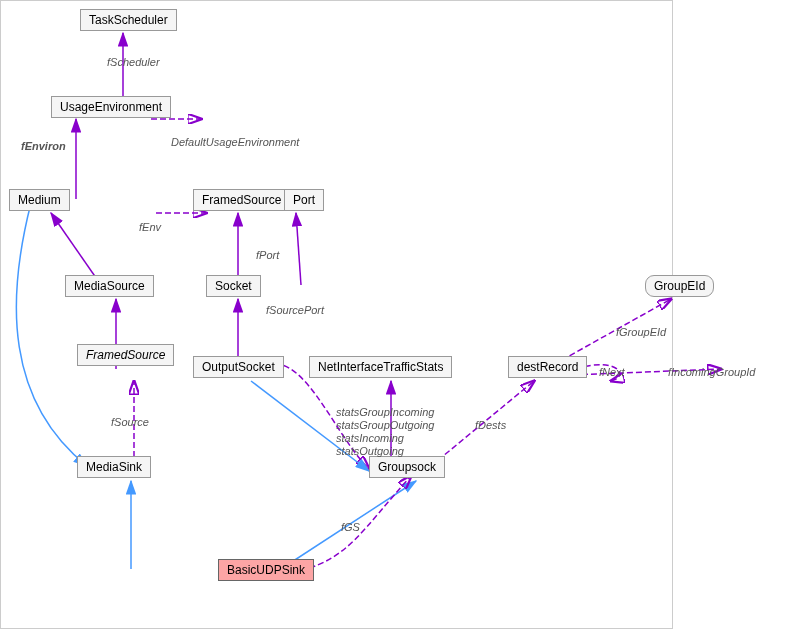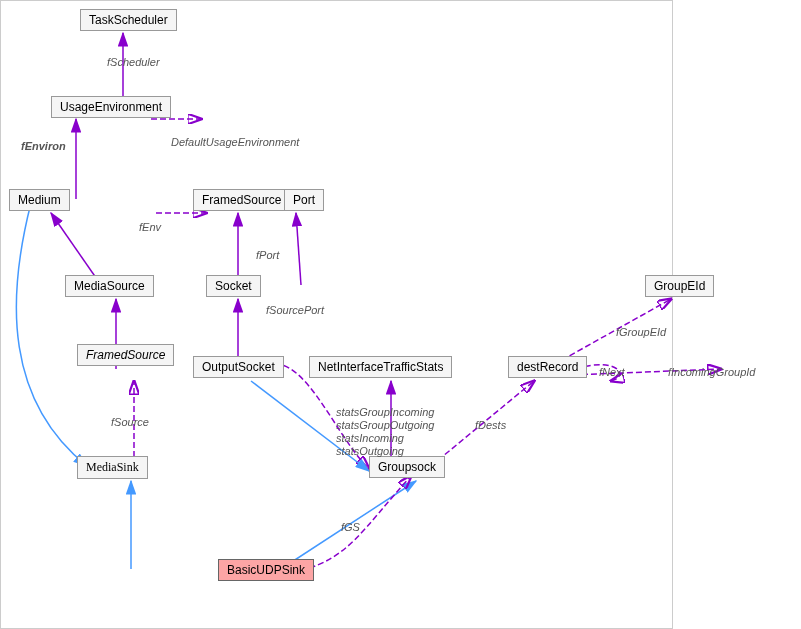--- a/index.html
+++ b/index.html
@@ -118,22 +118,22 @@
   <div class="node" style="left:50px; top:95px;">UsageEnvironment</div>
   <div class="node" style="left:8px; top:188px;">Medium</div>
   <div class="node" style="left:64px; top:274px;text-align:right;">MediaSource</div>
   <div class="node" style="left:192px; top:188px;">FramedSource</div>
   <div class="node" style="left:283px; top:188px;">Port</div>
   <div class="node" style="left:205px; top:274px;">Socket</div>
   <div class="node" style="left:76px; top:343px;font-style:italic;">FramedSource</div>
   <div class="node" style="left:192px; top:355px;">OutputSocket</div>
   <div class="node" style="left:308px; top:355px;">NetInterfaceTrafficStats</div>
   <div class="node" style="left:507px; top:355px;">destRecord</div>
-  <div class="node" style="left:644px; top:274px;">GroupEId</div>
-  <div class="node" style="left:76px; top:455px;font-family:Liberation Serif, serif;">MediaSink</div>
+  <div class="node" style="left:644px; top:274px;border-radius:9px;">GroupEId</div>
+  <div class="node" style="left:76px; top:455px;">MediaSink</div>
   <div class="node" style="left:368px; top:455px;">Groupsock</div>
   <div class="node node-selected" style="left:217px; top:558px;">BasicUDPSink</div>
 
   <div class="edge-label" style="left:106px; top:55px;">fScheduler</div>
   <div class="edge-label" style="left:20px; top:139px;font-weight:bold;">fEnviron</div>
   <div class="edge-label" style="left:170px; top:135px;">DefaultUsageEnvironment</div>
   <div class="edge-label" style="left:138px; top:220px;">fEnv</div>
   <div class="edge-label" style="left:255px; top:248px;">fPort</div>
   <div class="edge-label" style="left:265px; top:285px;margin-top:18px;">fSourcePort</div>
   <div class="edge-label" style="left:110px; top:415px;">fSource</div>

